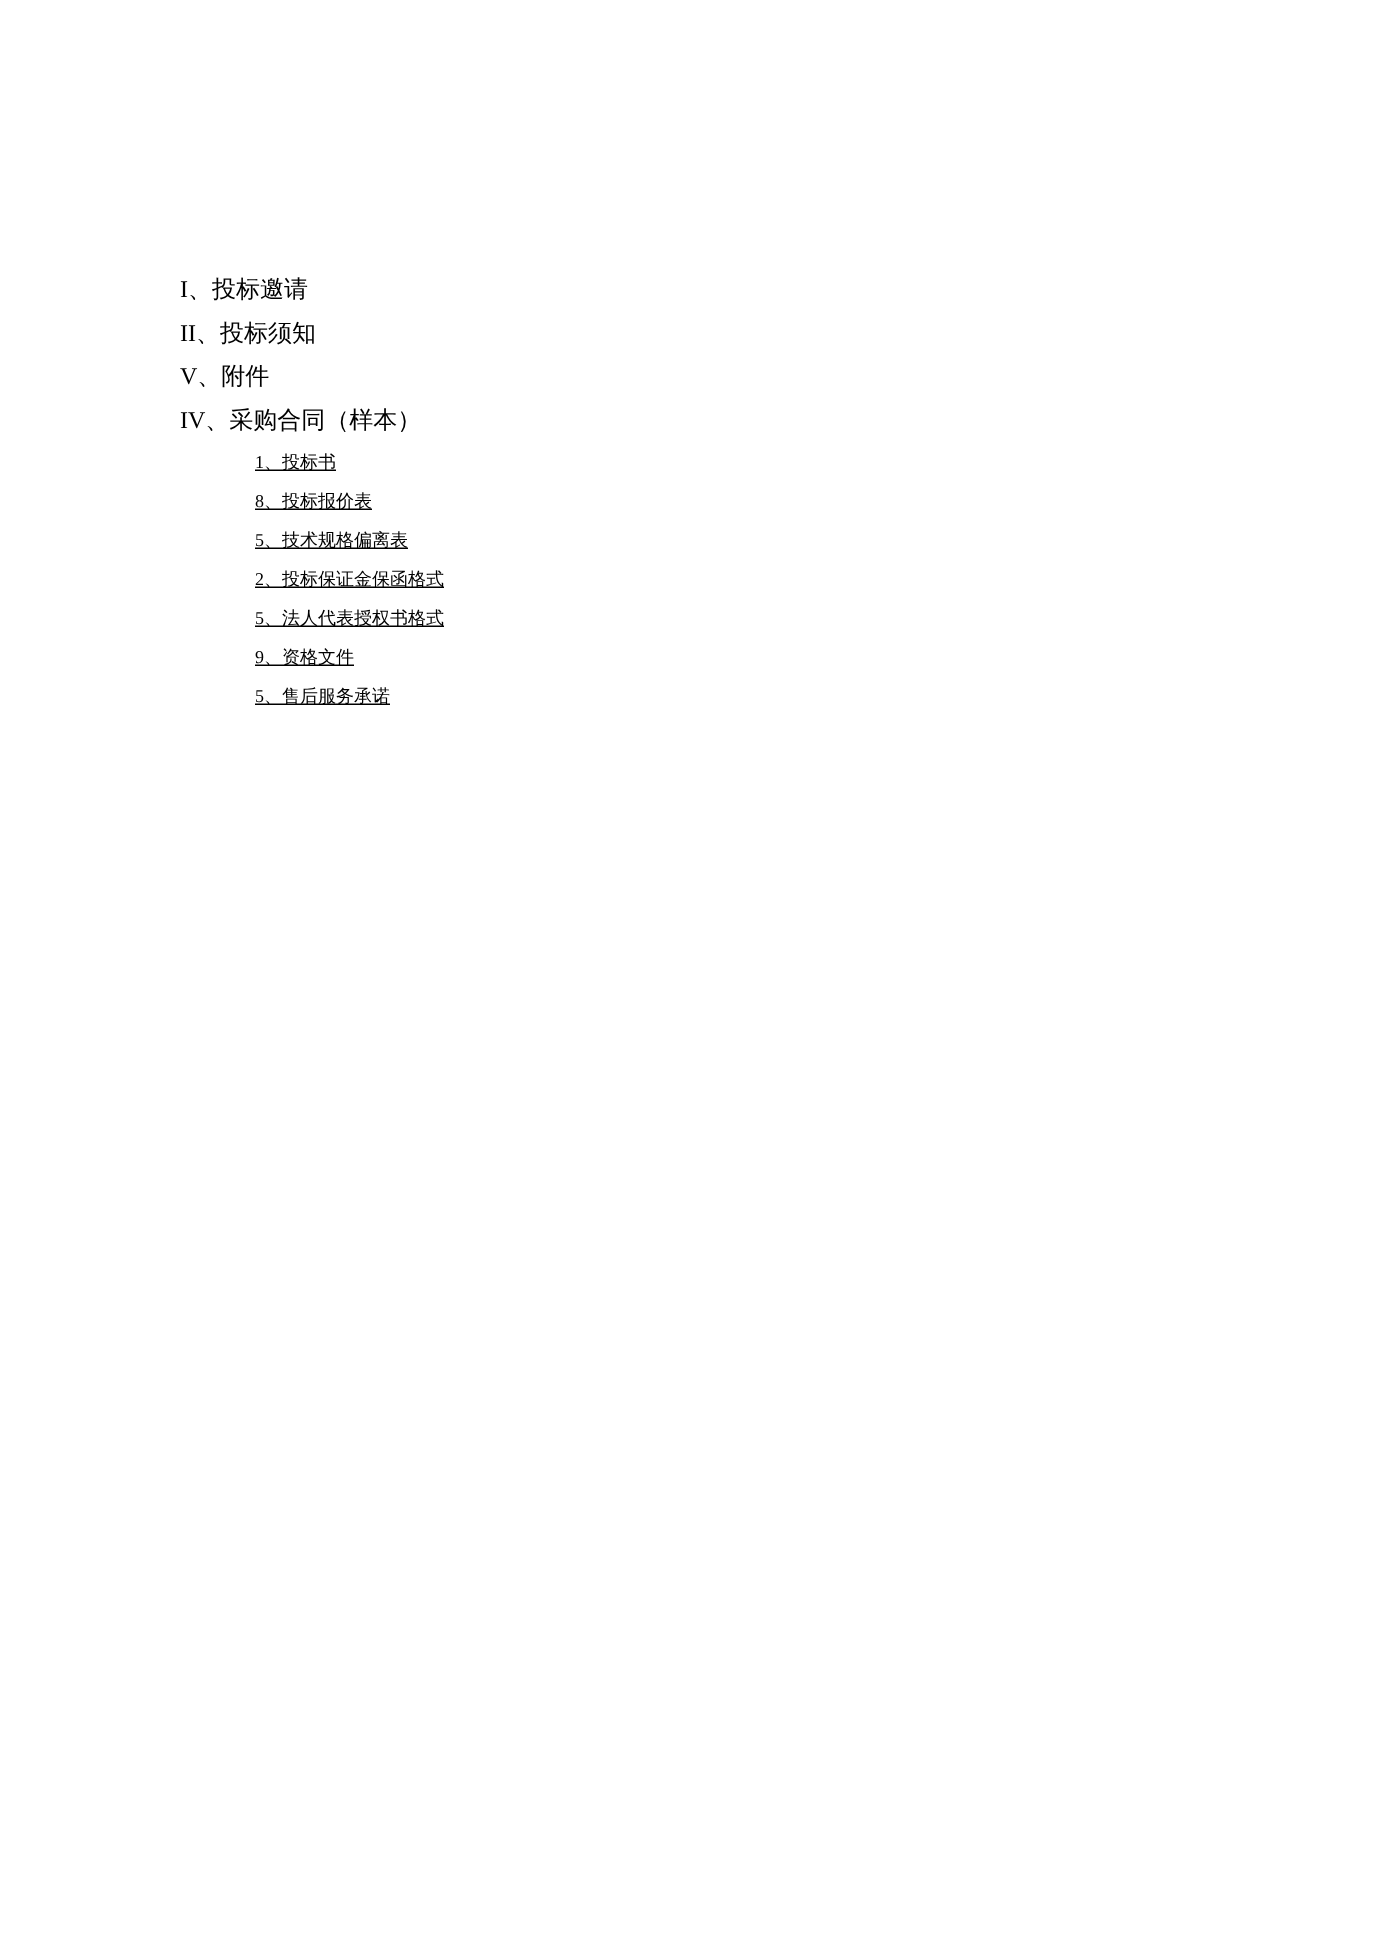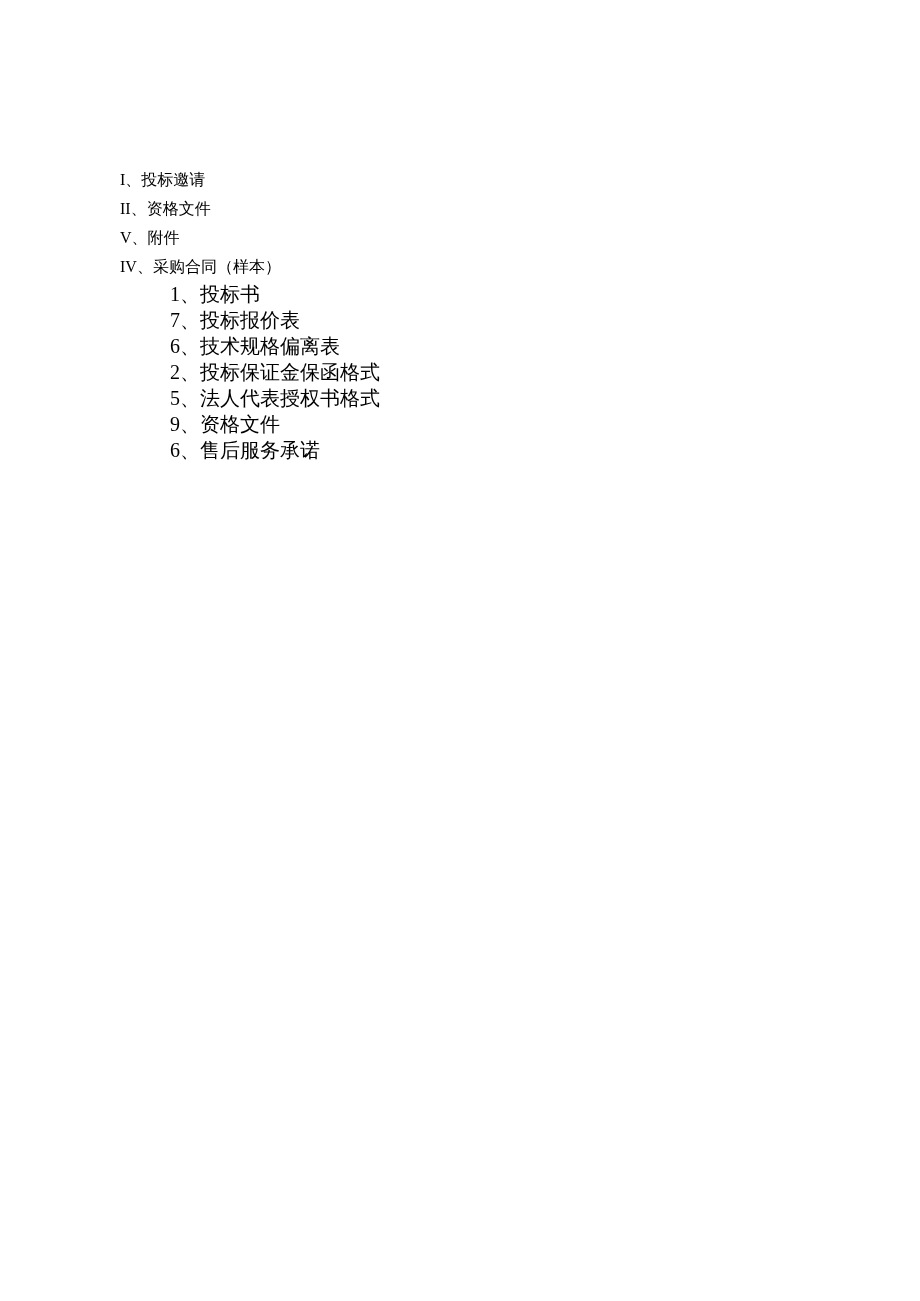--- a/index.html
+++ b/index.html
@@ -11,45 +11,46 @@
       width: 920px;
       height: 1301px;
       background: #ffffff;
       font-family: "SimSun", "宋体", serif;
       color: #000000;
       font-size: 16px;
       position: relative;
     }
     .page-content {
       position: absolute;
-      top: 165px;
+      top: 179px;
       left: 120px;
     }
     .main-item {
       line-height: 29px;
       font-size: 16px;
     }
     .sub-list {
       margin-left: 50px;
     }
     .sub-item {
       line-height: 26px;
-      font-size: 20px;
+      font-size: 12px;
+      text-decoration: underline;
     }
   </style>
 </head>
 <body>
 
 <div class="page-content">
   <div class="main-item">I、投标邀请</div>
-  <div class="main-item">II、资格文件</div>
+  <div class="main-item">II、投标须知</div>
   <div class="main-item">V、附件</div>
   <div class="main-item">IV、采购合同（样本）</div>
   <div class="sub-list">
     <div class="sub-item">1、投标书</div>
-    <div class="sub-item">7、投标报价表</div>
-    <div class="sub-item">6、技术规格偏离表</div>
+    <div class="sub-item">8、投标报价表</div>
+    <div class="sub-item">5、技术规格偏离表</div>
     <div class="sub-item">2、投标保证金保函格式</div>
     <div class="sub-item">5、法人代表授权书格式</div>
     <div class="sub-item">9、资格文件</div>
-    <div class="sub-item">6、售后服务承诺</div>
+    <div class="sub-item">5、售后服务承诺</div>
   </div>
 </div>
 
 </body></html>

